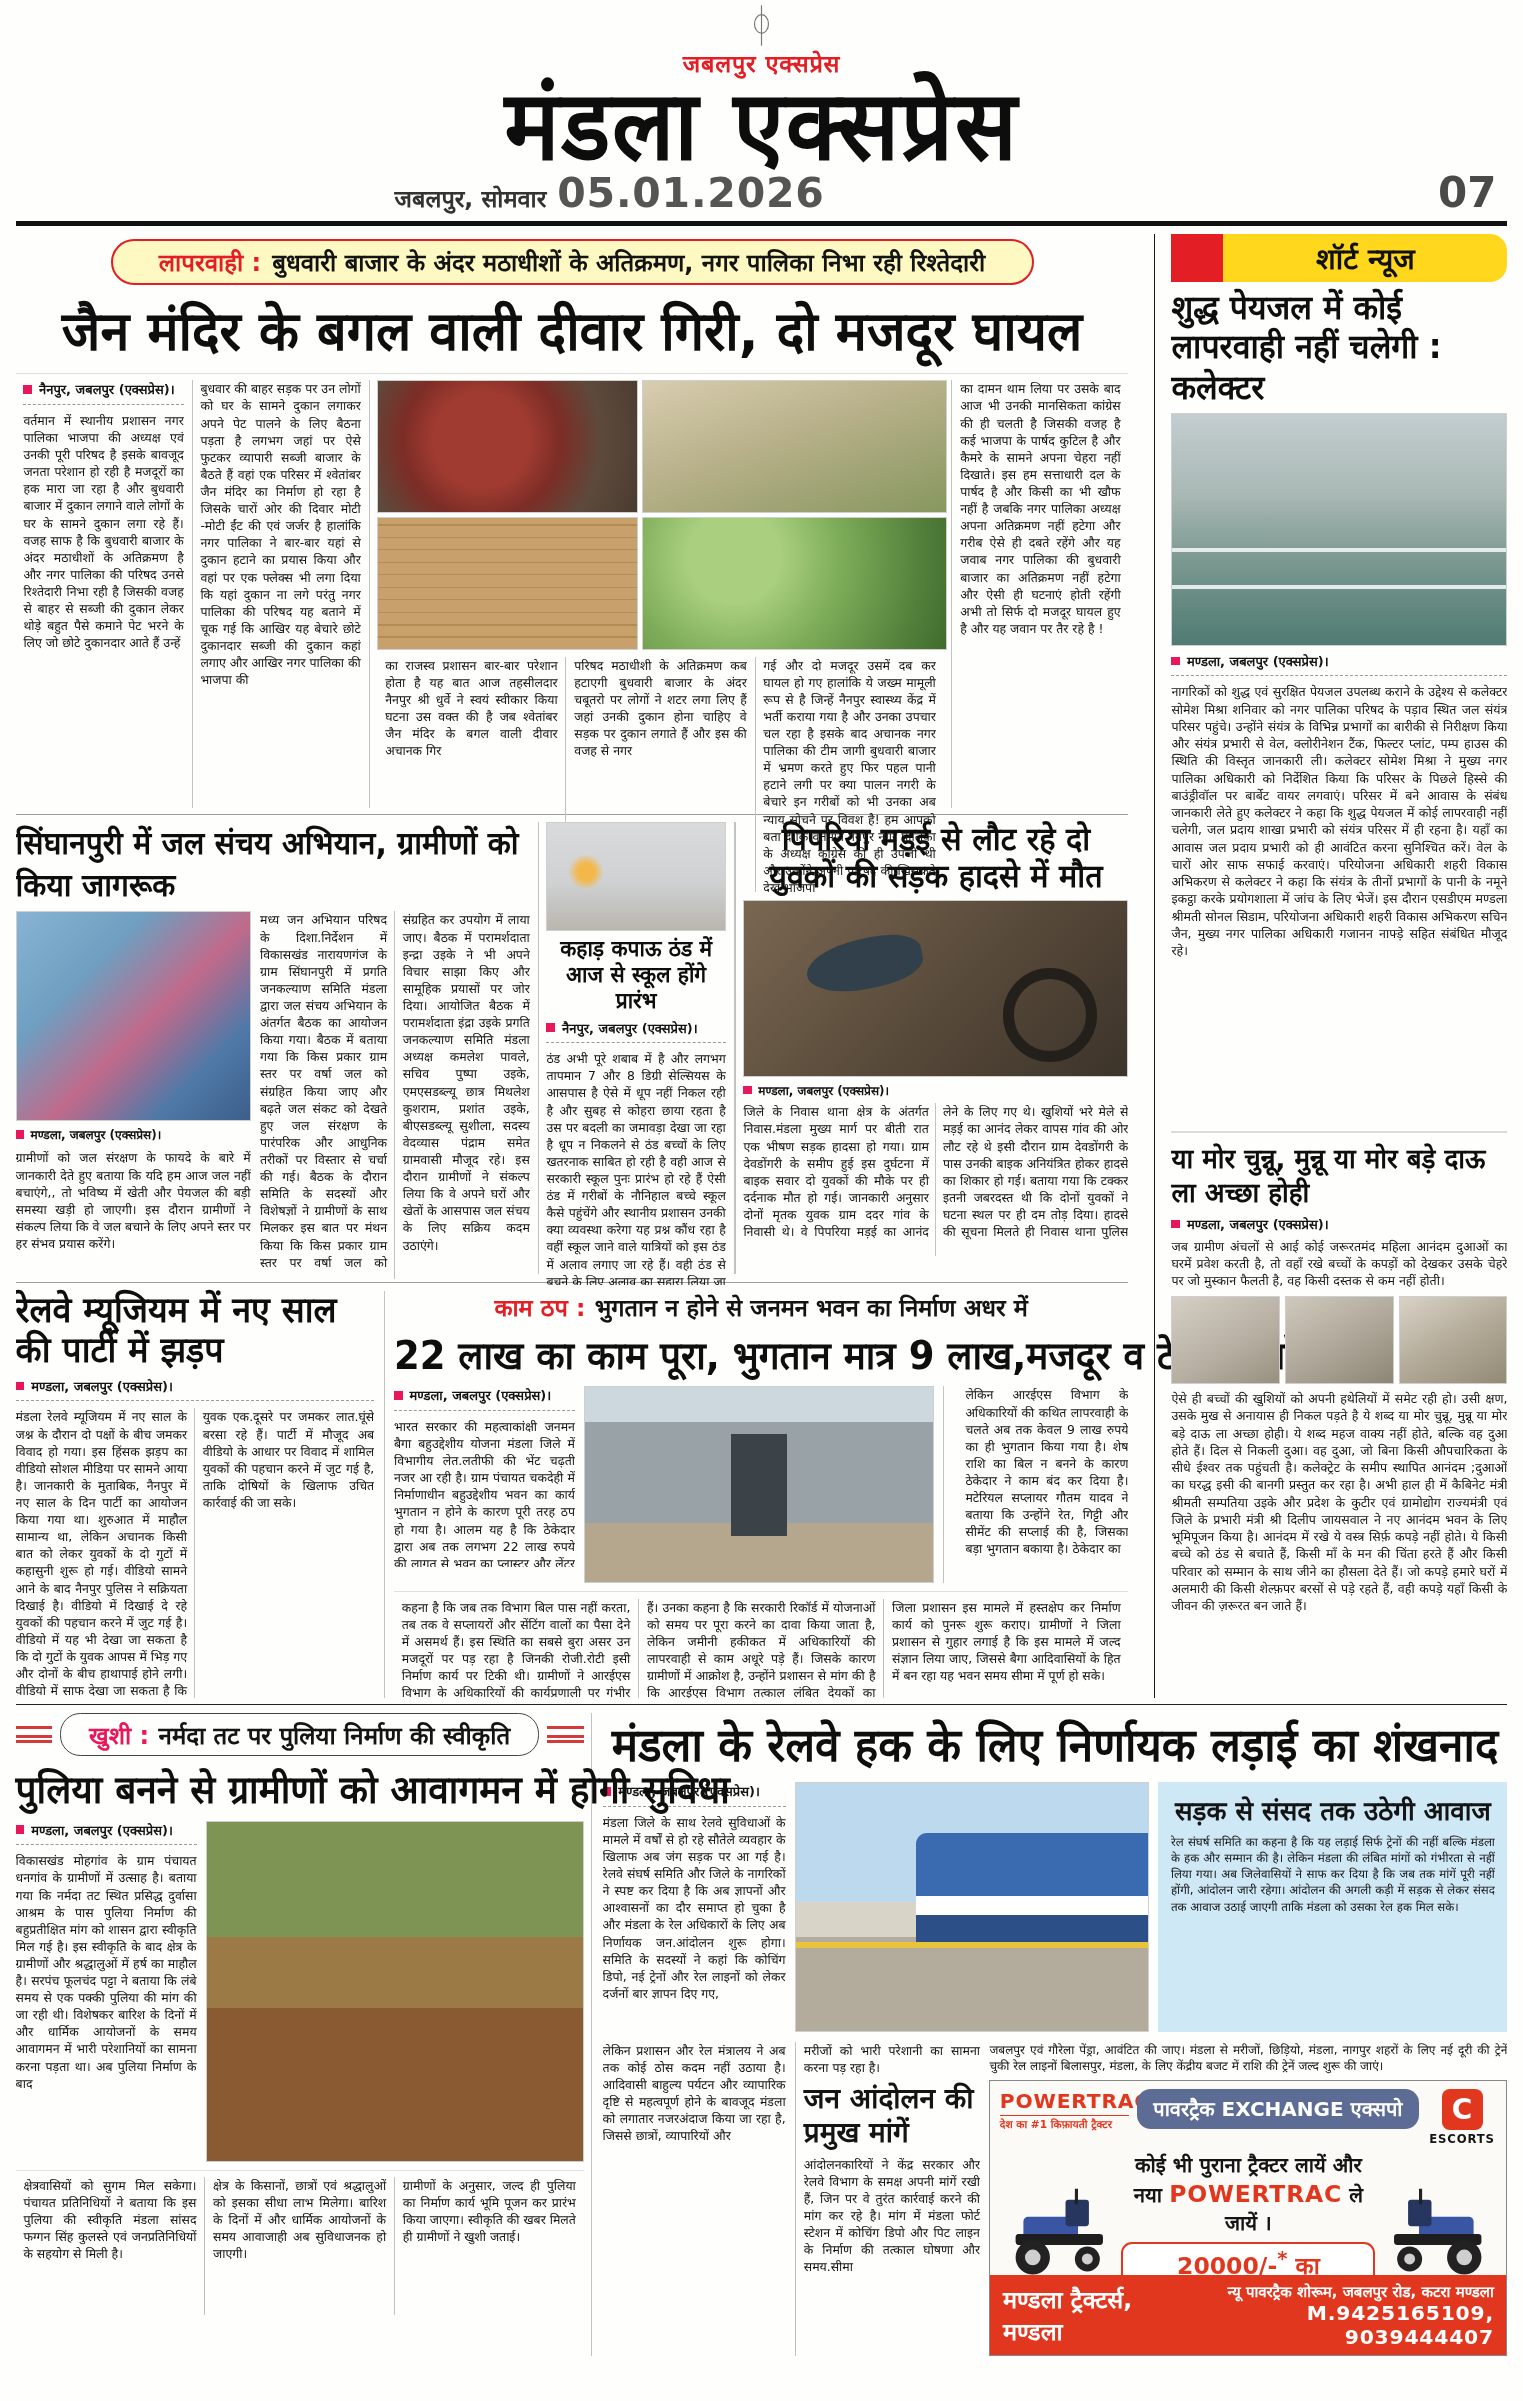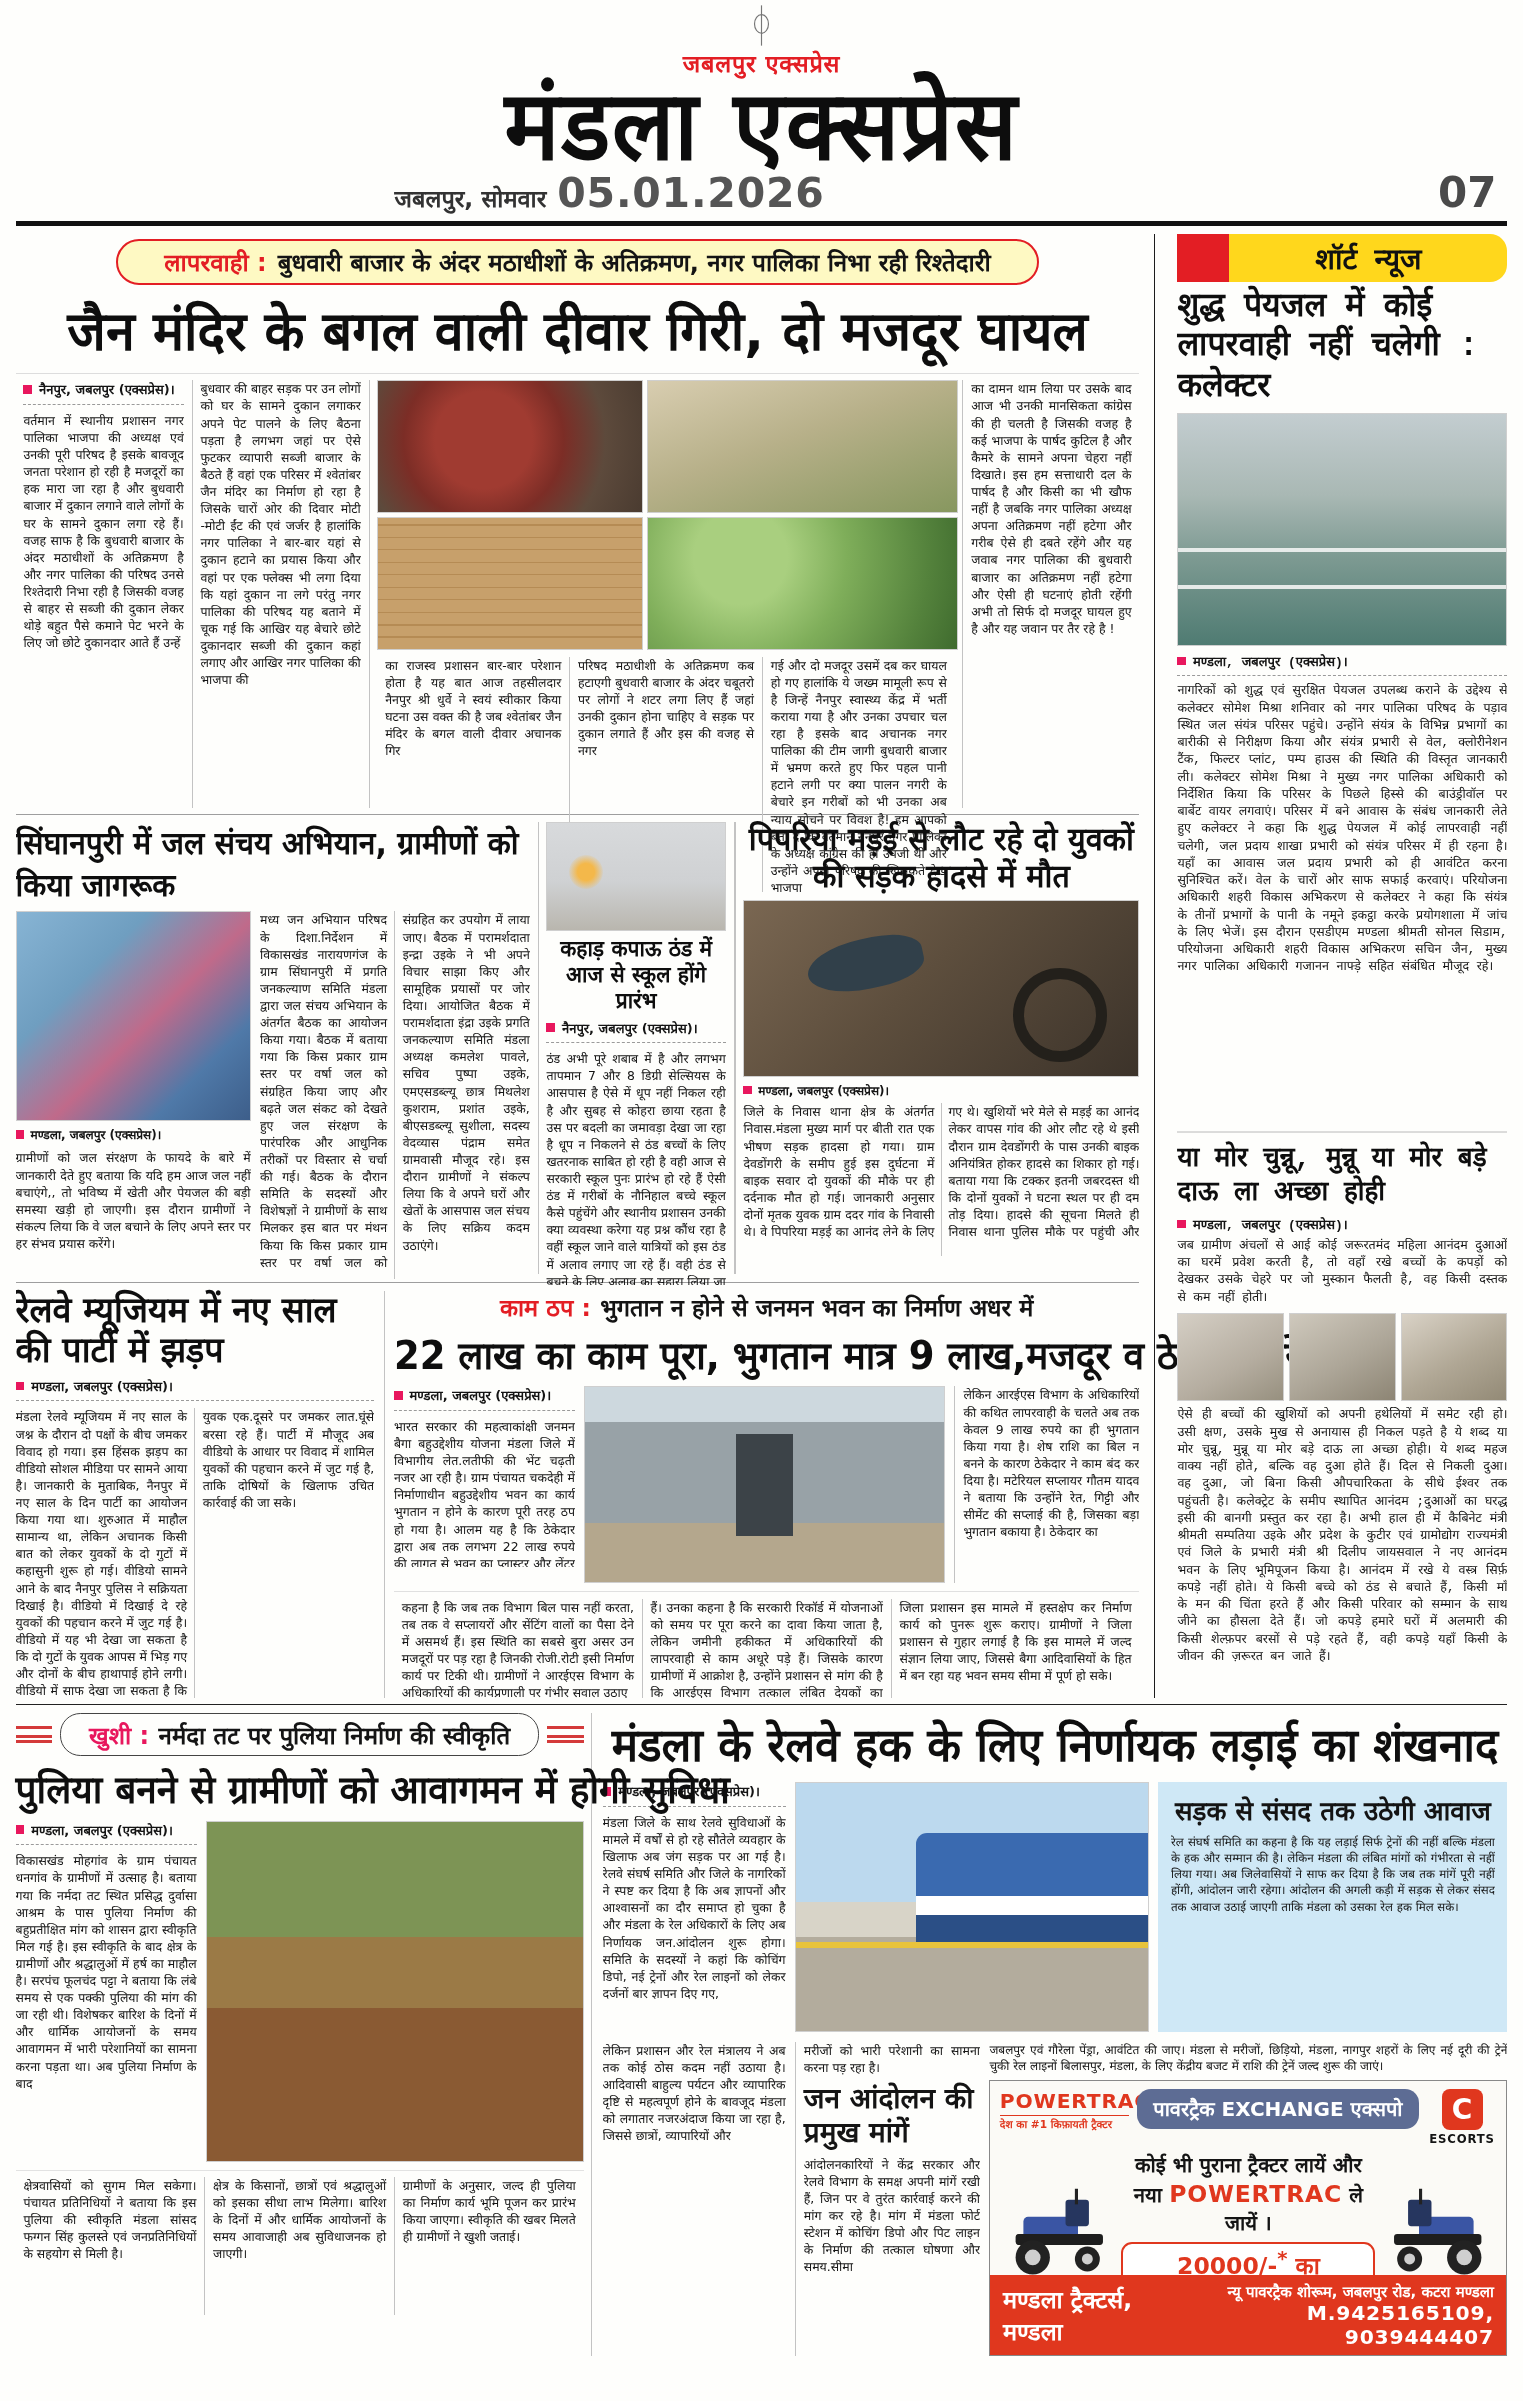--- a/index.html
+++ b/index.html
@@ -33,21 +33,21 @@
   .ph{position:relative; overflow:hidden; border:0.8px solid #cfcfcf;}
   .cap-byline{display:flex; gap:6.3px; align-items:center; font-weight:bold; font-size:12px; margin-top:4.7px;}
   .kicker{border:2px solid var(--red); border-radius:31px; display:flex; justify-content:center; gap:11px;
           align-items:center; font-weight:800; font-size:24px; padding:4.7px 23.5px; background:#fef9c3;}
   .kicker .k-label{color:var(--red);}
   .headline{font-weight:800; color:#0e0e0e; transform:scaleY(1.04);}
 
   
   .main-row{display:flex; margin-top:7.8px; height:1464px; overflow:hidden;}
   .main-left{flex:1 1 auto; min-width:0;}
-  .rail{width:353px; flex:0 0 auto; border-left:1.6px solid #1c1c1c; margin-left:15px; padding-left:22px; overflow:hidden;font-family:Liberation Mono, monospace;}
+  .rail{width:353px; flex:0 0 auto; border-left:1.6px solid #1c1c1c; margin-left:26px; padding-left:16px; overflow:hidden;}
 
   
   .story-jain .headline{font-size:52px; text-align:center; margin:7.8px 0 9.4px;}
   .jain-kicker{width:923px; margin:4.7px auto 0;}
   .jain-content{display:flex; gap:0; height:435px; border-top:0.8px solid #ddd; padding-top:6.3px;}
   .jcol{width:177px; flex:0 0 auto; padding:0 7.8px;}
   .jain-mid{flex:1 1 auto; min-width:0; padding:0 7.8px; display:flex; flex-direction:column; gap:6.3px;}
   .collage{display:grid; grid-template-columns:46% 54%; grid-auto-rows:133px; gap:3.9px;}
   .jain-3cols{display:flex; height:235px;}
   .jain-3cols .jc{flex:1; padding:0 7.8px;}
@@ -303,21 +303,21 @@
                   <div class="byline">
                     <span class="sq"></span>
                     <span>मण्डला, जबलपुर (एक्सप्रेस)।</span>
                   </div>
                 </div>
               <div class="txt" style="height:149px">भारत सरकार की महत्वाकांक्षी जनमन बैगा बहुउद्देशीय योजना मंडला जिले में विभागीय लेत.लतीफी की भेंट चढ़ती नजर आ रही है। ग्राम पंचायत चकदेही में निर्माणाधीन बहुउद्देशीय भवन का कार्य भुगतान न होने के कारण पूरी तरह ठप हो गया है। आलम यह है कि ठेकेदार द्वारा अब तक लगभग 22 लाख रुपये की लागत से भवन का प्लास्टर और लेंटर लेवल तक का काम पूरा कर लिया गया है।</div>
             </div>
             <div class="ph ph-building" style="flex:1">
                 <div class="door"></div>
               </div>
-            <div class="jan-colB txt" style="border-left:0.8px solid var(--rule); padding-left:8px">लेकिन आरईएस विभाग के अधिकारियों की कथित लापरवाही के चलते अब तक केवल 9 लाख रुपये का ही भुगतान किया गया है। शेष राशि का बिल न बनने के कारण ठेकेदार ने काम बंद कर दिया है। मटेरियल सप्लायर गौतम यादव ने बताया कि उन्होंने रेत, गिट्टी और सीमेंट की सप्लाई की है, जिसका बड़ा भुगतान बकाया है। ठेकेदार का</div>
+            <div class="jan-colB txt" style="border-left:0.8px solid var(--rule); padding-left:21px">लेकिन आरईएस विभाग के अधिकारियों की कथित लापरवाही के चलते अब तक केवल 9 लाख रुपये का ही भुगतान किया गया है। शेष राशि का बिल न बनने के कारण ठेकेदार ने काम बंद कर दिया है। मटेरियल सप्लायर गौतम यादव ने बताया कि उन्होंने रेत, गिट्टी और सीमेंट की सप्लाई की है, जिसका बड़ा भुगतान बकाया है। ठेकेदार का</div>
           </div>
           <div class="jan-row2">
             <div class="jc colline txt">कहना है कि जब तक विभाग बिल पास नहीं करता, तब तक वे सप्लायरों और सेंटिंग वालों का पैसा देने में असमर्थ हैं। इस स्थिति का सबसे बुरा असर उन मजदूरों पर पड़ रहा है जिनकी रोजी.रोटी इसी निर्माण कार्य पर टिकी थी। ग्रामीणों ने आरईएस विभाग के अधिकारियों की कार्यप्रणाली पर गंभीर सवाल उठाए</div>
             <div class="jc colline txt">हैं। उनका कहना है कि सरकारी रिकॉर्ड में योजनाओं को समय पर पूरा करने का दावा किया जाता है, लेकिन जमीनी हकीकत में अधिकारियों की लापरवाही से काम अधूरे पड़े हैं। जिसके कारण ग्रामीणों में आक्रोश है, उन्होंने प्रशासन से मांग की है कि आरईएस विभाग तत्काल लंबित देयकों का सत्यापन कर बिल जारी करे। मजदूरों और सामग्री सप्लायरों का भुगतान प्राथमिकता से किया जाए।</div>
             <div class="jc txt">जिला प्रशासन इस मामले में हस्तक्षेप कर निर्माण कार्य को पुनरू शुरू कराए। ग्रामीणों ने जिला प्रशासन से गुहार लगाई है कि इस मामले में जल्द संज्ञान लिया जाए, जिससे बैगा आदिवासियों के हित में बन रहा यह भवन समय सीमा में पूर्ण हो सके।</div>
           </div>
         </section>
       </div>
     </div>
 

